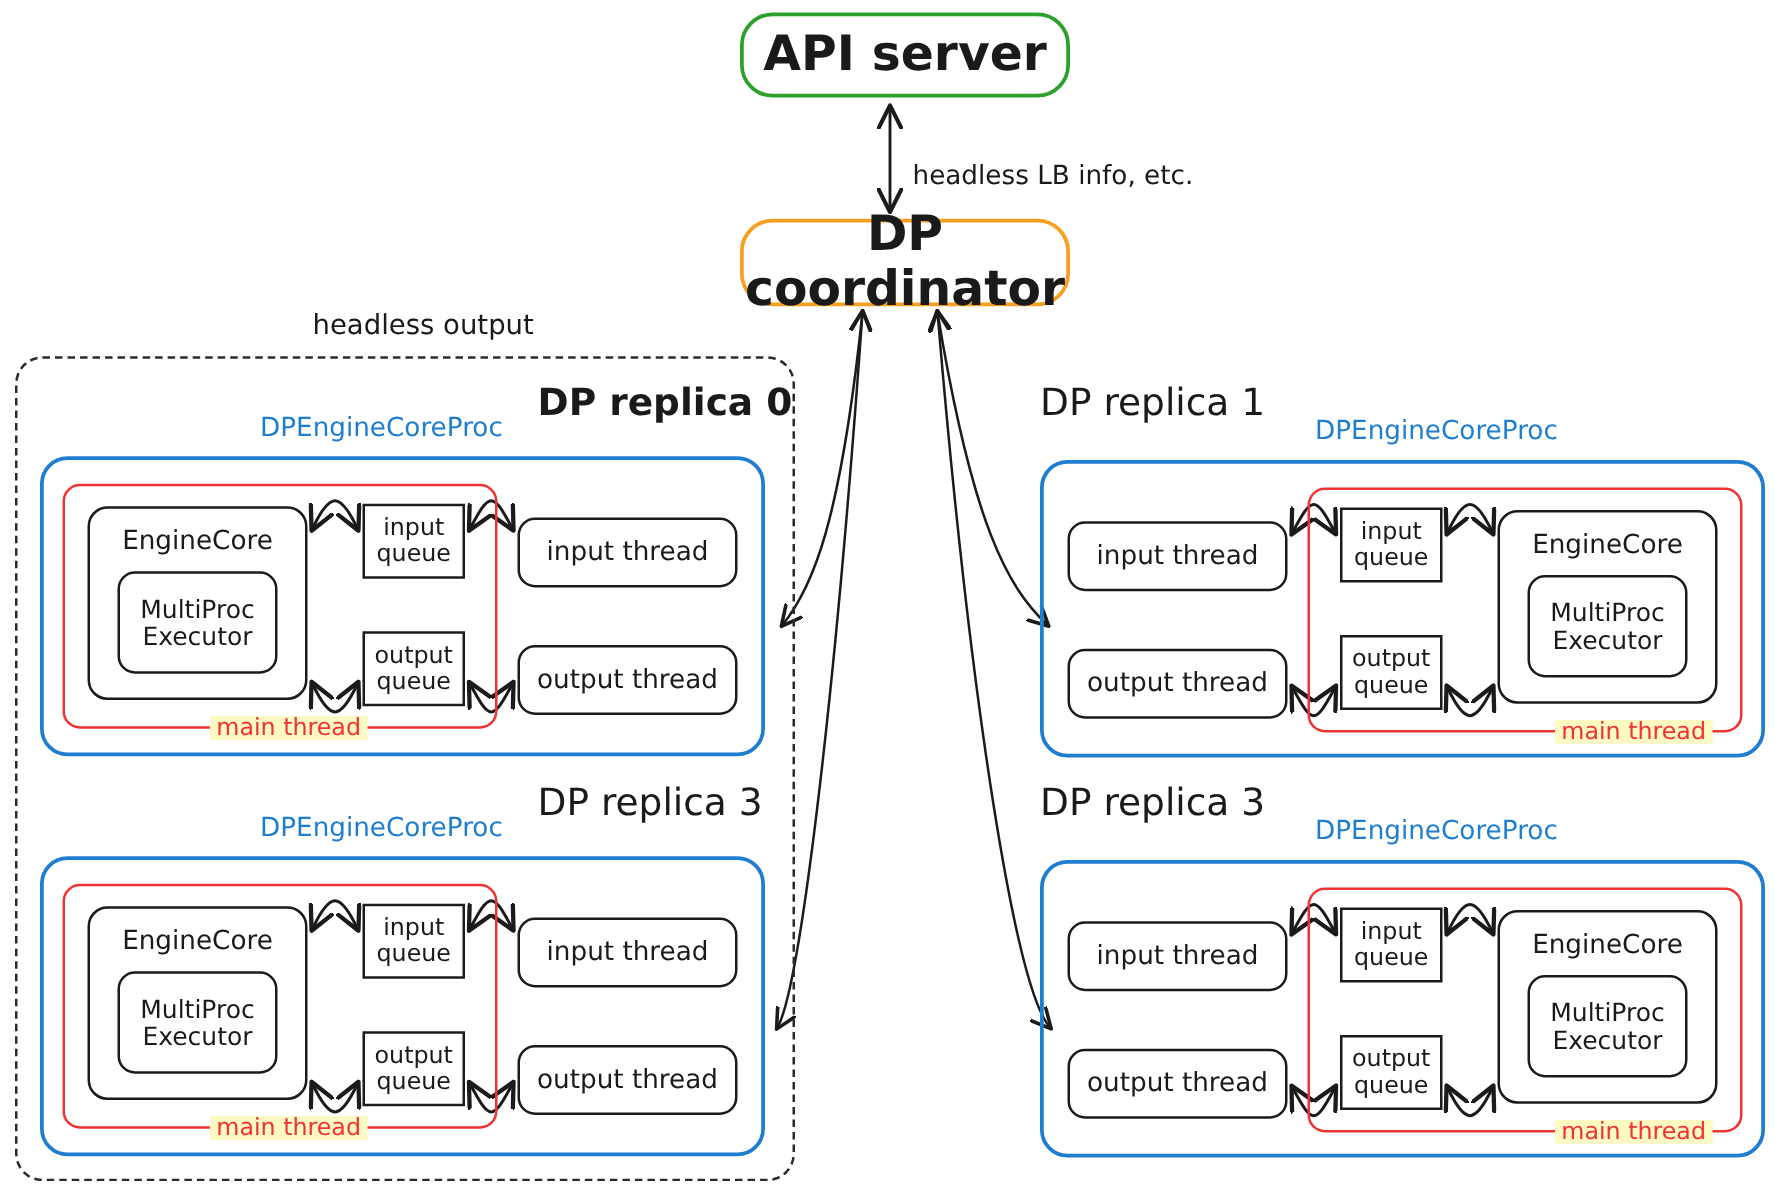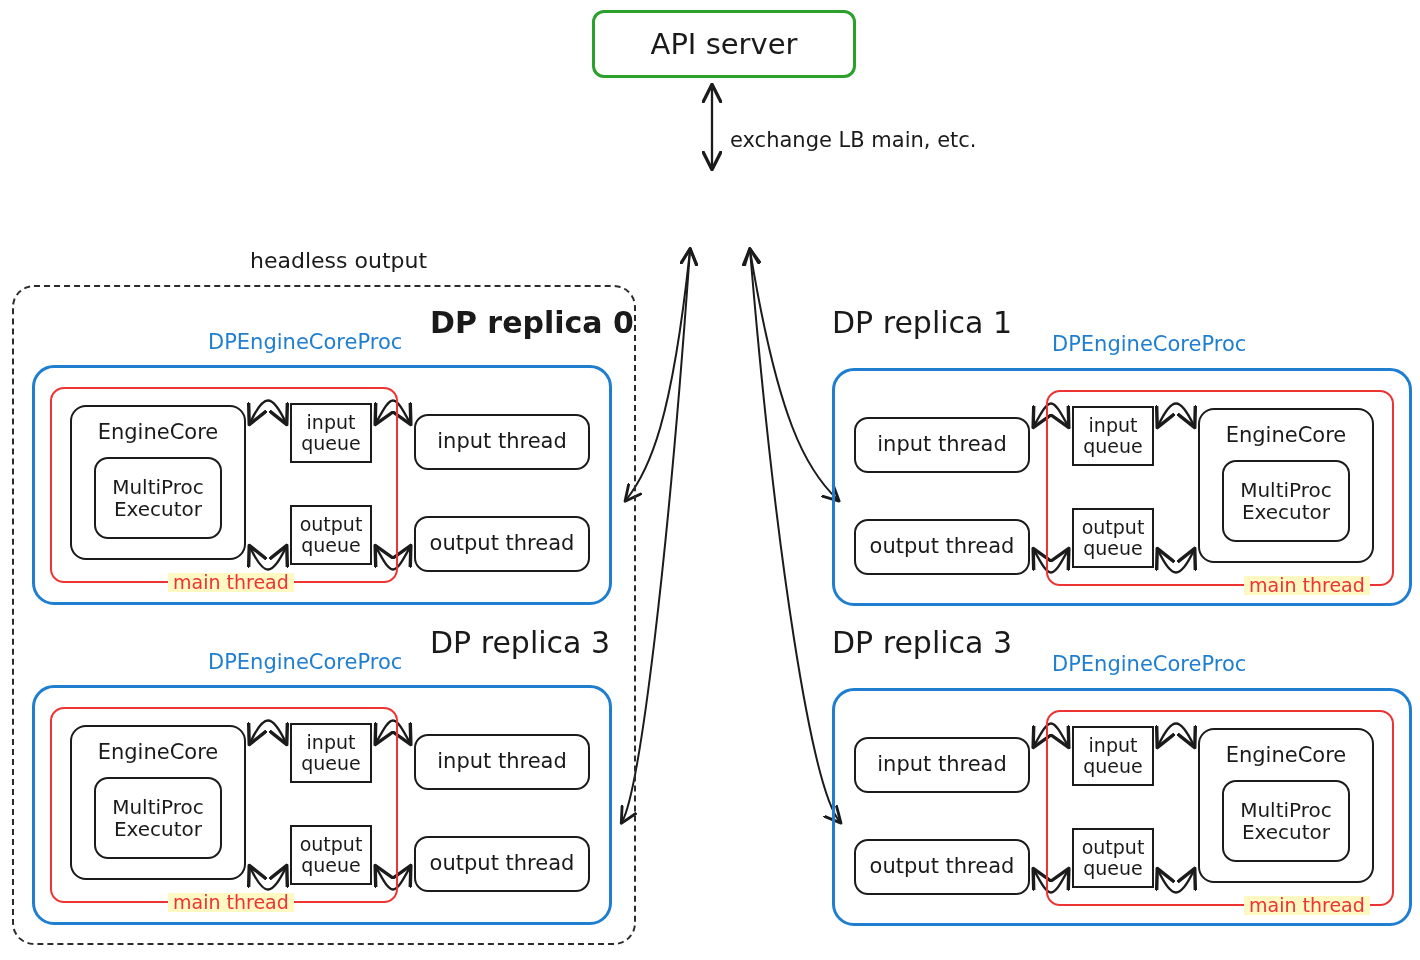--- a/index.html
+++ b/index.html
@@ -9,21 +9,21 @@
   #stage{position:absolute;inset:0;width:1420px;height:960px;}
 
   svg#canvas{position:absolute;left:0;top:0;width:1420px;height:960px;}
 
   
   .box{position:absolute;box-sizing:border-box;display:flex;
        align-items:center;justify-content:center;text-align:center;
        border-radius:14px;background:#fff;}
   .box span{display:block;line-height:1.12;}
 
-  .top-box{border-width:3px;border-style:solid;border-radius:12px;font-size:29px;}
+  .top-box{border-width:3px;border-style:solid;border-radius:26px;font-size:39px;font-weight:bold;}
   .green{border-color:#2ba02b;}
   .orange{border-color:#f5a020;}
 
   .blk{border:2.6px solid #1b1b1b;font-size:21px;margin-top:11px;}
   .blk-sm{border:2.4px solid #1b1b1b;font-size:19px;border-radius:0;}
   .engine{border:2.8px solid #1b1b1b;border-radius:16px;
           align-items:flex-start;justify-content:center;padding-top:14px;font-size:21px;}
   .mpe{border:2.6px solid #1b1b1b;border-radius:14px;font-size:20px;}
 
   
@@ -80,22 +80,25 @@
         <path d="M1068,746 C1052,716 1050,716 1034,746" marker-end="url(#ah)" marker-start="url(#ah)"></path>
         <path d="M1194,870 C1180,900 1172,900 1158,870" marker-end="url(#ah)" marker-start="url(#ah)"></path>
         <path d="M1068,870 C1052,900 1050,900 1034,870" marker-end="url(#ah)" marker-start="url(#ah)"></path>
       </g>
   </svg>
 
   <div class="box top-box green" style="left:592px;top:10px;width:264px;height:68px;">
     <span>API server</span>
   </div>
 
-
-  <div class="lbl lbl-edge" style="left:730px;top:130px;">exchange LB main, etc.</div>
+  <div class="box top-box orange" style="left:592px;top:175px;width:264px;height:70px;">
+    <span>DP coordinator</span>
+  </div>
+
+  <div class="lbl lbl-edge" style="left:730px;top:130px;">headless LB info, etc.</div>
 
   <div class="grp dashed-grp" style="left:12px;top:285px;width:624px;height:660px;"></div>
   <div class="lbl lbl-headless" style="left:250px;top:250px;">headless output</div>
 
   <div id="replicas">
       <div class="lbl lbl-title" style="left:430px;top:308px;font-weight:bold;">DP replica 0</div>
       <div class="lbl lbl-proc" style="left:208px;top:332px;">DPEngineCoreProc</div>
       <div class="grp blue-grp" style="left:32px;top:365px;width:580px;height:240px;"></div>
       <div class="grp red-grp" style="left:50px;top:387px;width:348px;height:196px;"></div>
       <div class="lbl lbl-main" style="left:168px;top:573px;">main thread</div>

